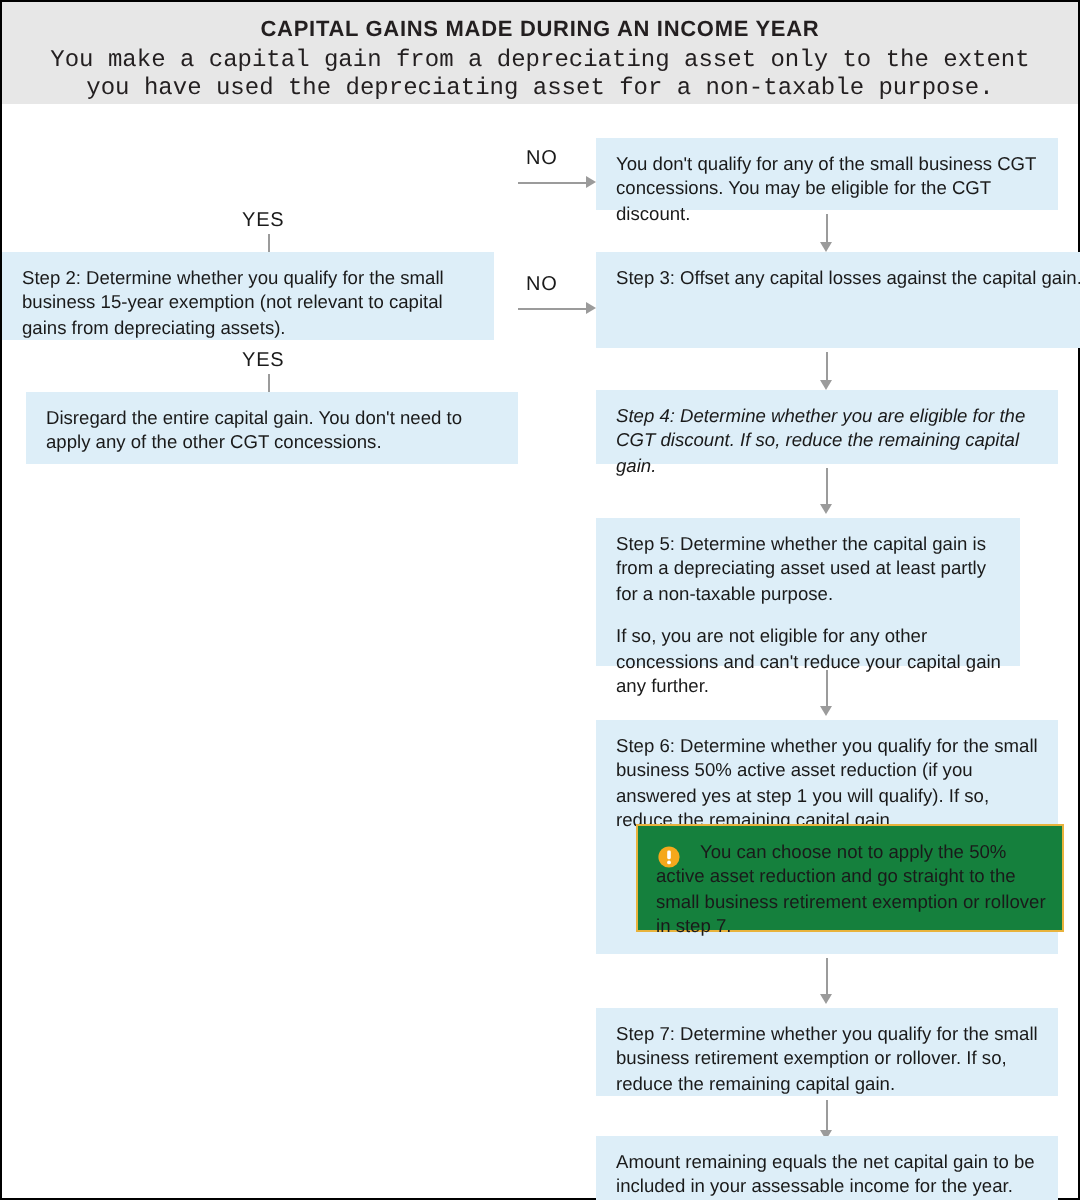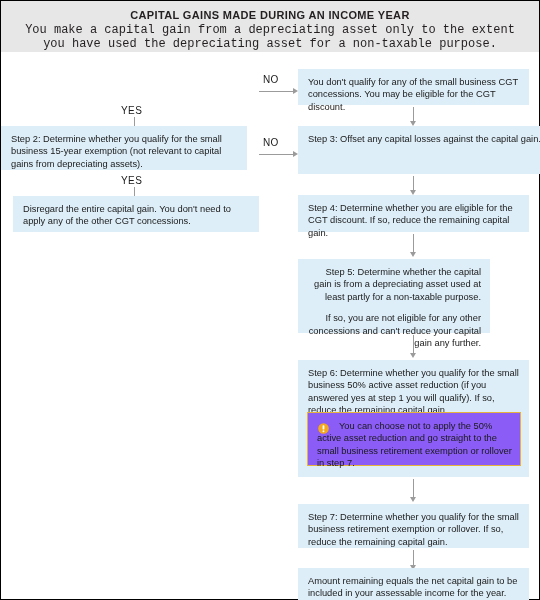--- a/index.html
+++ b/index.html
@@ -114,26 +114,27 @@
     position: absolute;
     font-size: 10px;
     color: #1a1a1a;
     letter-spacing: 0.4px;
     white-space: nowrap;
   }
 
   
   .callout {
     position: absolute;
-    background: #8b5cf6;
+    background: #15803d;
     border: 1px solid #e8b33c;
     box-sizing: border-box;
     font-size: 9.3px;
     line-height: 12.4px;
     color: #1a1a1a;
+    margin-left: 11px;
   }
   .callout-tip {
     padding: 7px 8px 7px 9px;
   }
   .callout-records {
     padding: 0;
     display: flex;
     align-items: center;
   }
   .records-label {
@@ -209,30 +210,30 @@
 
   <div class="box" style="left:297px; top:125px; width:258px; height:48px;">
     <p>Step 3: Offset any capital losses against the capital gain.</p>
   </div>
 
   <div class="v-arrow" style="left:408px; top:175px; height:19px;">
     <div class="stem" style="height:14px;"></div>
     <div class="head" style="top:14px;"></div>
   </div>
 
-  <div class="box" style="left:297px; top:194px; width:231px; height:37px;">
+  <div class="box" style="left:297px; top:194px; width:231px; height:37px;font-style:italic;">
     <p>Step 4: Determine whether you are eligible for the CGT discount. If so, reduce the remaining capital gain.</p>
   </div>
 
   <div class="v-arrow" style="left:408px; top:233px; height:23px;">
     <div class="stem" style="height:18px;"></div>
     <div class="head" style="top:18px;"></div>
   </div>
 
-  <div class="box" style="left:297px; top:258px; width:192px; height:74px;text-align:right;">
+  <div class="box" style="left:297px; top:258px; width:212px; height:74px;">
     <p>Step 5: Determine whether the capital gain is from a depreciating asset used at least partly for a non-taxable purpose.</p>
     <p>If so, you are not eligible for any other concessions and can't reduce your capital gain any further.</p>
   </div>
 
   <div class="v-arrow" style="left:408px; top:334px; height:23px;">
     <div class="stem" style="height:18px;"></div>
     <div class="head" style="top:18px;"></div>
   </div>
 
   <div class="box" style="left:297px; top:359px; width:231px; height:117px;">

